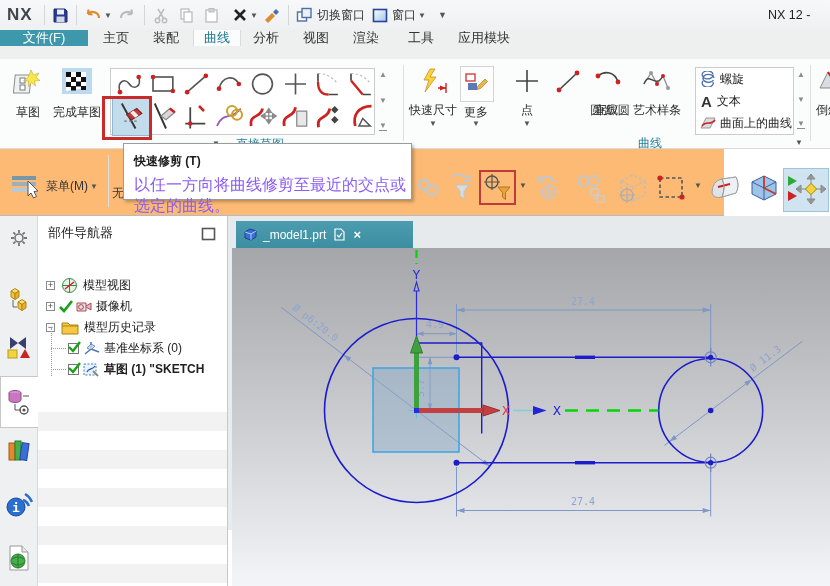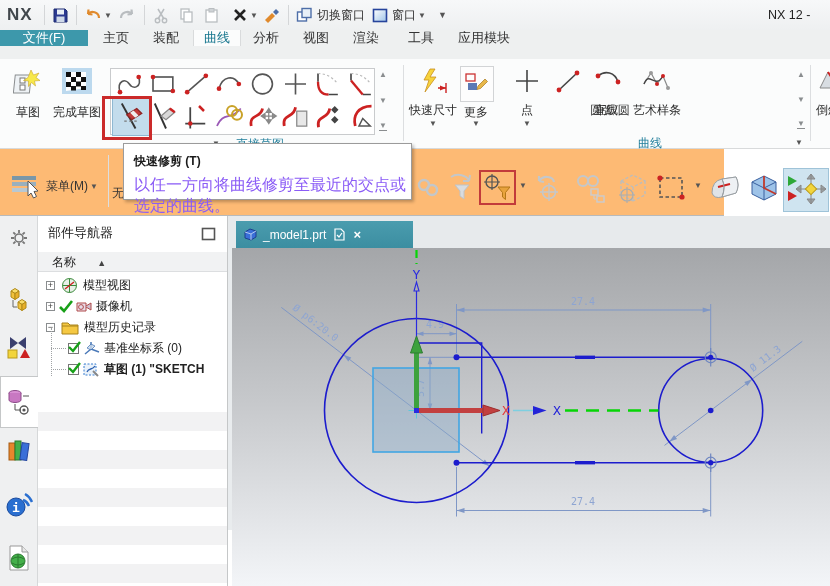--- a/index.html
+++ b/index.html
@@ -294,20 +294,39 @@
       <svg width="32" height="26" viewBox="0 0 32 26" style="margin-left:7px;">
           <path d="M3,16 L10,5 L16,16 L22,8 L27,20" fill="none" stroke="#888" stroke-width="1.2"></path>
           <path d="M3,16 C8,2 14,22 22,8" fill="none" stroke="#444" stroke-width="1.4"></path>
           <circle cx="10" cy="5" r="2" fill="#999"></circle>
           <circle cx="16" cy="16" r="2" fill="#cc2222"></circle>
           <circle cx="22" cy="8" r="2" fill="#cc2222"></circle>
           <circle cx="27" cy="20" r="2" fill="#999"></circle>
         </svg>
       <div class="rlabel" style="left:50%;transform:translateX(-50%);top:34px;">艺术样条</div>
     </div>
+    <div class="gal" style="left:695px;top:8px;width:97px;height:66px;">
+      <div style="display:flex;align-items:center;height:22px;font-size:12px;color:#222;">
+        <svg width="18" height="16" viewBox="0 0 18 16" style="margin:0 3px;">
+            <path d="M14,3 a5.5,4 0 1 0 0.1,0.5 M15,7 a5.5,4 0 1 0 -0.5,2 M14,11 a5.5,4 0 1 1 -10,-1" fill="none" stroke="#4a6fae" stroke-width="1.3"></path>
+          </svg>
+        <span>螺旋</span>
+      </div>
+      <div style="display:flex;align-items:center;height:22px;font-size:12px;color:#222;">
+        <span style="font-size:15px;font-weight:bold;color:#333;margin:0 5px;">A</span>
+        <span>文本</span>
+      </div>
+      <div style="display:flex;align-items:center;height:22px;font-size:12px;color:#222;">
+        <svg width="18" height="16" viewBox="0 0 18 16" style="margin:0 3px;">
+            <path d="M2,13 L7,3 L16,3 L11,13 Z" fill="#d8dde2" stroke="#999"></path>
+            <path d="M3,11 C7,5 12,11 16,5" fill="none" stroke="#cc2222" stroke-width="1.6"></path>
+          </svg>
+        <span>曲面上的曲线</span>
+      </div>
+    </div>
     <div class="scrollcol" style="left:794px;top:12px;height:58px;width:14px;">
       <span>▲</span>
       <span>▼</span>
       <span style="border-bottom:1.5px solid #8a8d8f;">▼</span>
     </div>
     <div class="vsep" style="left:810px;top:6px;height:76px;"></div>
     <div class="abs" style="left:816px;top:9px;width:14px;height:62px;overflow:hidden;">
       <svg width="26" height="26" viewBox="0 0 26 26">
           <path d="M4,20 L12,4 L22,20 Z" fill="#d8dde2" stroke="#888"></path>
           <path d="M12,4 L22,20" stroke="#cc2222" stroke-width="2"></path>
@@ -453,24 +472,20 @@
             <circle cx="12" cy="17" r="7" fill="#44b04a" stroke="#2a7a2f"></circle>
             <path d="M6,15 q6,-4 12,0 M6,19 q6,4 12,0 M12,10 v14" fill="none" stroke="#2a7a2f"></path>
           </svg>
       </div>
     </div>
     <div id="navpanel">
       <div class="navtitle">部件导航器</div>
       <svg class="abs" style="left:163px;top:11px;" width="15" height="14" viewBox="0 0 15 14">
           <rect x="1.5" y="1.5" width="12" height="11" fill="none" stroke="#555" stroke-width="1.6"></rect>
         </svg>
-      <div class="navheader">
-        <span style="margin-left:14px;line-height:20px;">名称</span>
-        <span style="margin-left:18px;font-size:9px;color:#444;">▲</span>
-      </div>
       <div class="trow" style="top:59px;">
         <span class="pm" style="margin-left:8px;">+</span>
         <svg width="17" height="17" viewBox="0 0 17 17" style="margin-left:6px;">
             <circle cx="8.5" cy="8.5" r="7" fill="#e8f0e8" stroke="#3a8a3a"></circle>
             <path d="M8.5,1.5 v14 M1.5,8.5 h14" stroke="#3a8a3a"></path>
             <path d="M4,12 l9,-7" stroke="#cc2222" stroke-width="1.4"></path>
           </svg>
         <span style="margin-left:5px;">模型视图</span>
       </div>
       <div class="trow" style="top:80px;">

